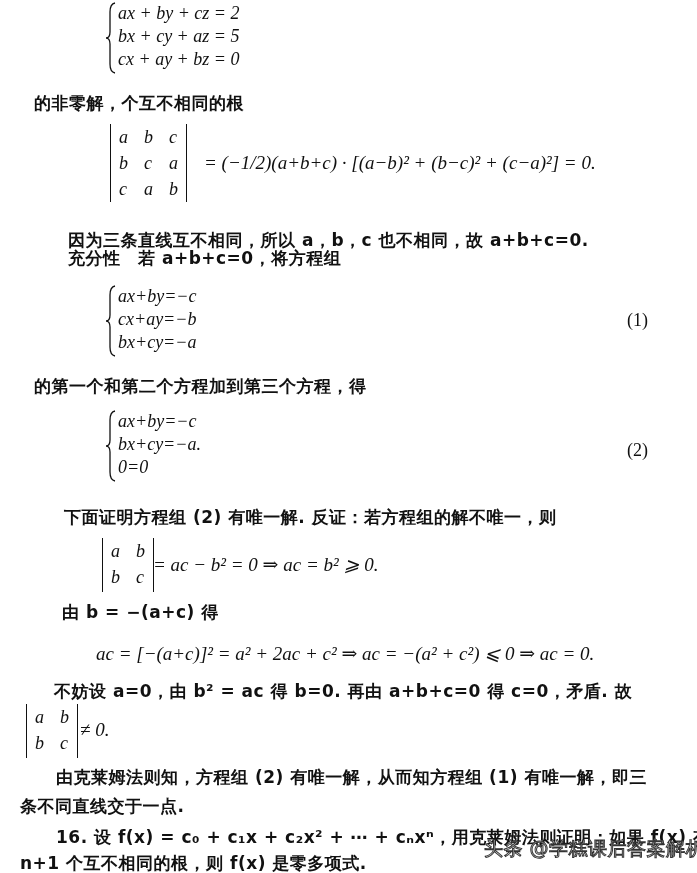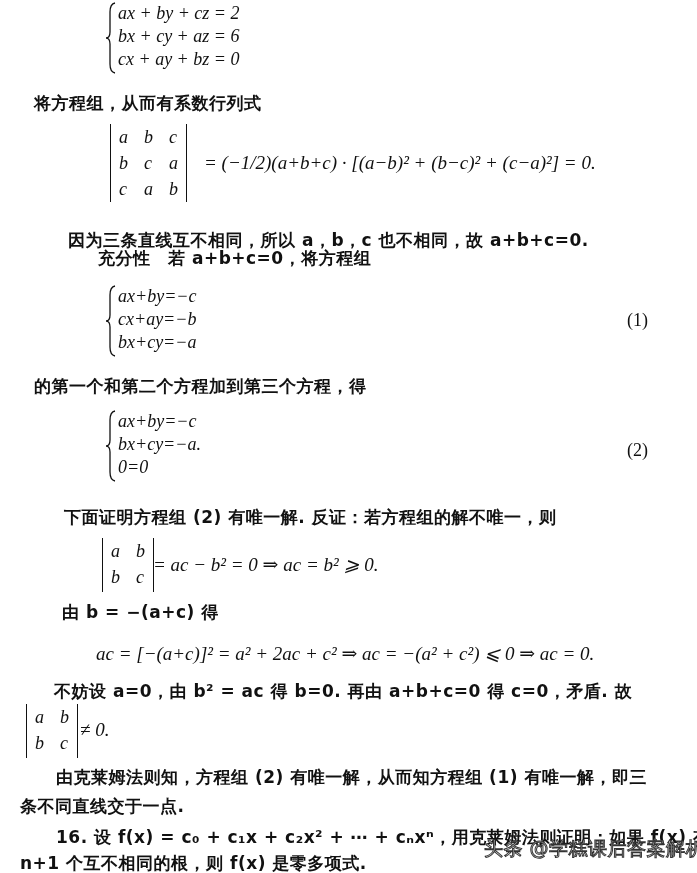--- a/index.html
+++ b/index.html
@@ -32,26 +32,26 @@
 <body>
 
 <div class="sys" style="left:106px; top:2px; height:72px; width:160px;">
   <div class="brace">
     <svg viewBox="0 0 10 72" preserveAspectRatio="none">
         <path d="M9,1 Q4,2 4,10 L4,30 Q4,36 0,36 Q4,36 4,42 L4,62 Q4,70 9,71" fill="none" stroke="#111" stroke-width="1.3"></path>
       </svg>
   </div>
   <div class="rows">
     <div class="row">ax + by + cz = 2</div>
-    <div class="row">bx + cy + az = 6</div>
+    <div class="row">bx + cy + az = 5</div>
     <div class="row">cx + ay + bz = 0</div>
   </div>
 </div>
 
-<div class="abs cn" style="left:34px; top:92px;">将方程组，从而有系数行列式</div>
+<div class="abs cn" style="left:34px; top:92px;">的非零解，个互不相同的根</div>
 
 <div class="det" style="left:110px; top:124px; height:78px;">
   <table>
     <tbody>
         <tr>
           <td>a</td>
           <td>b</td>
           <td>c</td>
         </tr>
     <tr>
@@ -63,21 +63,21 @@
           <td>c</td>
           <td>a</td>
           <td>b</td>
         </tr>
   </tbody>
     </table>
 </div>
 <div class="abs math" style="left:204px; top:152px;">= (−1/2)(a+b+c) · [(a−b)² + (b−c)² + (c−a)²] = 0.</div>
 
 <div class="abs cn" style="left:68px; top:217px;margin-top:12px;">因为三条直线互不相同，所以 a，b，c 也不相同，故 a+b+c=0.</div>
-<div class="abs cn" style="left:68px; top:247px;margin-left:30px;">充分性　若 a+b+c=0，将方程组</div>
+<div class="abs cn" style="left:68px; top:247px;">充分性　若 a+b+c=0，将方程组</div>
 
 <div class="sys" style="left:106px; top:285px; height:72px; width:160px;">
   <div class="brace">
     <svg viewBox="0 0 10 72" preserveAspectRatio="none">
         <path d="M9,1 Q4,2 4,10 L4,30 Q4,36 0,36 Q4,36 4,42 L4,62 Q4,70 9,71" fill="none" stroke="#111" stroke-width="1.3"></path>
       </svg>
   </div>
   <div class="rows">
     <div class="row">ax+by=−c</div>
     <div class="row">cx+ay=−b</div>

